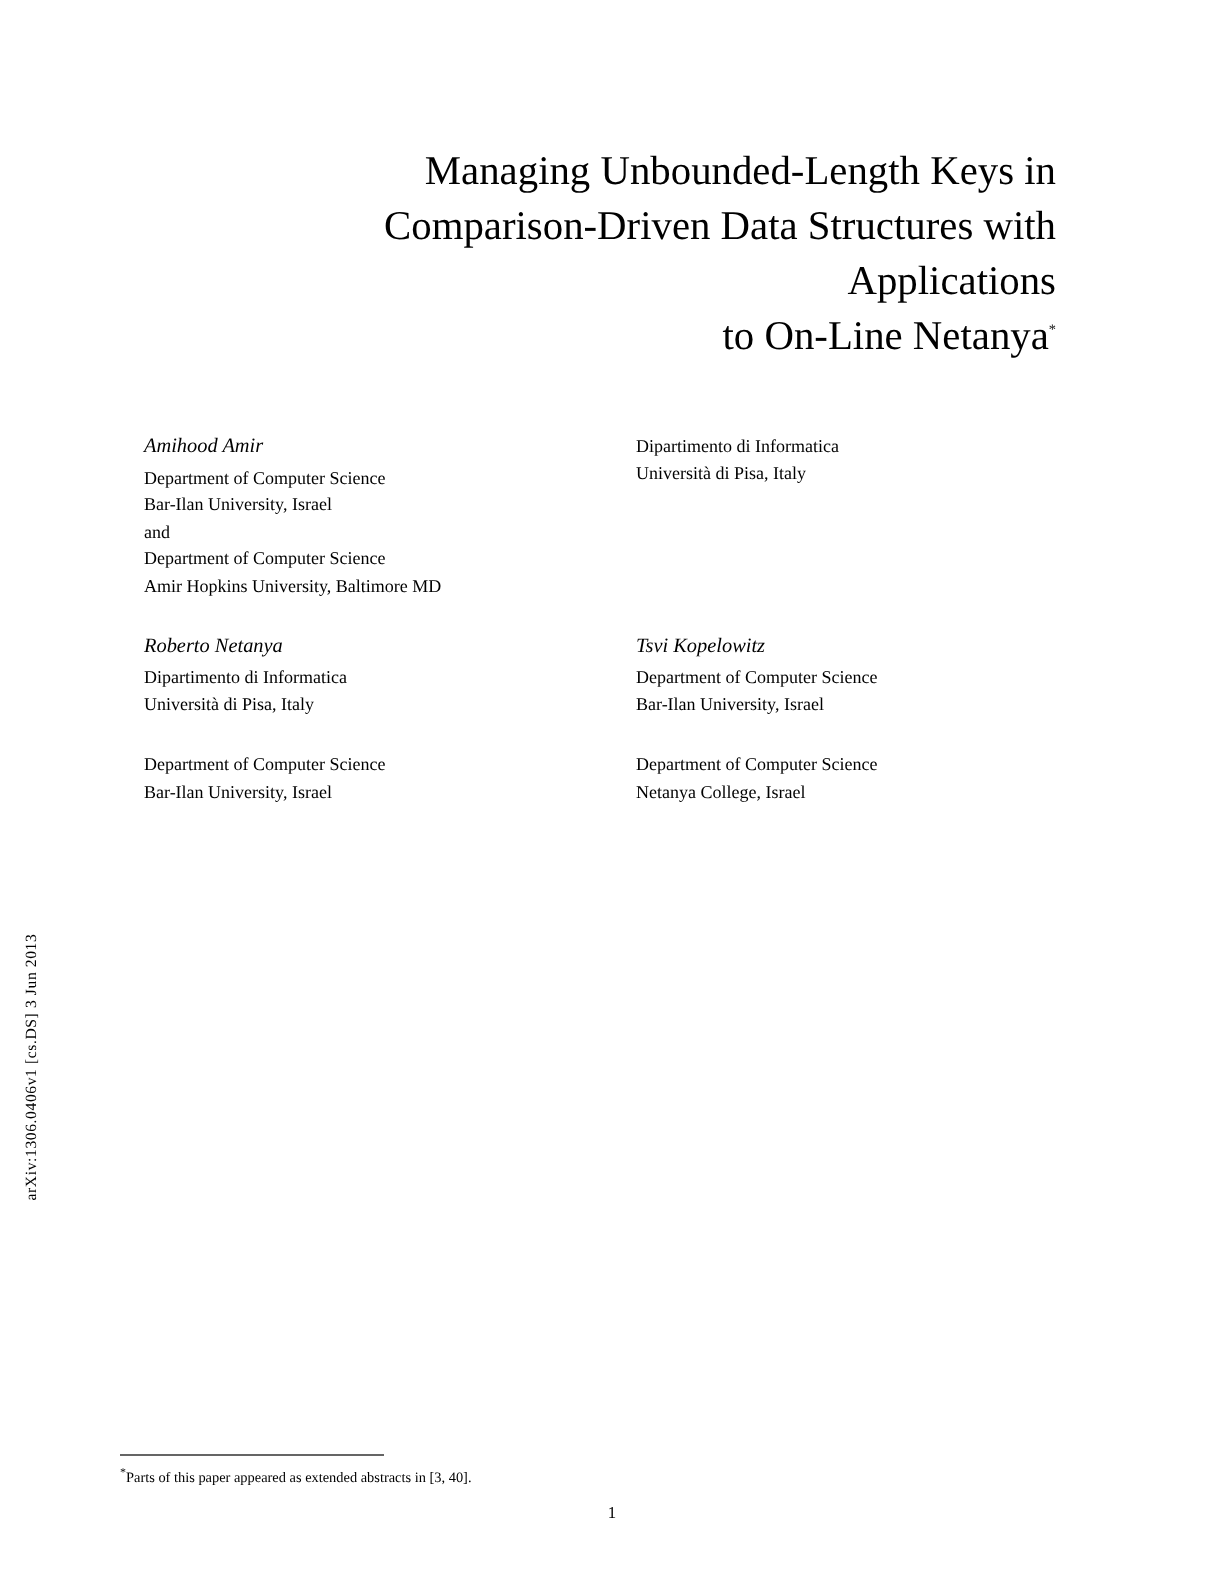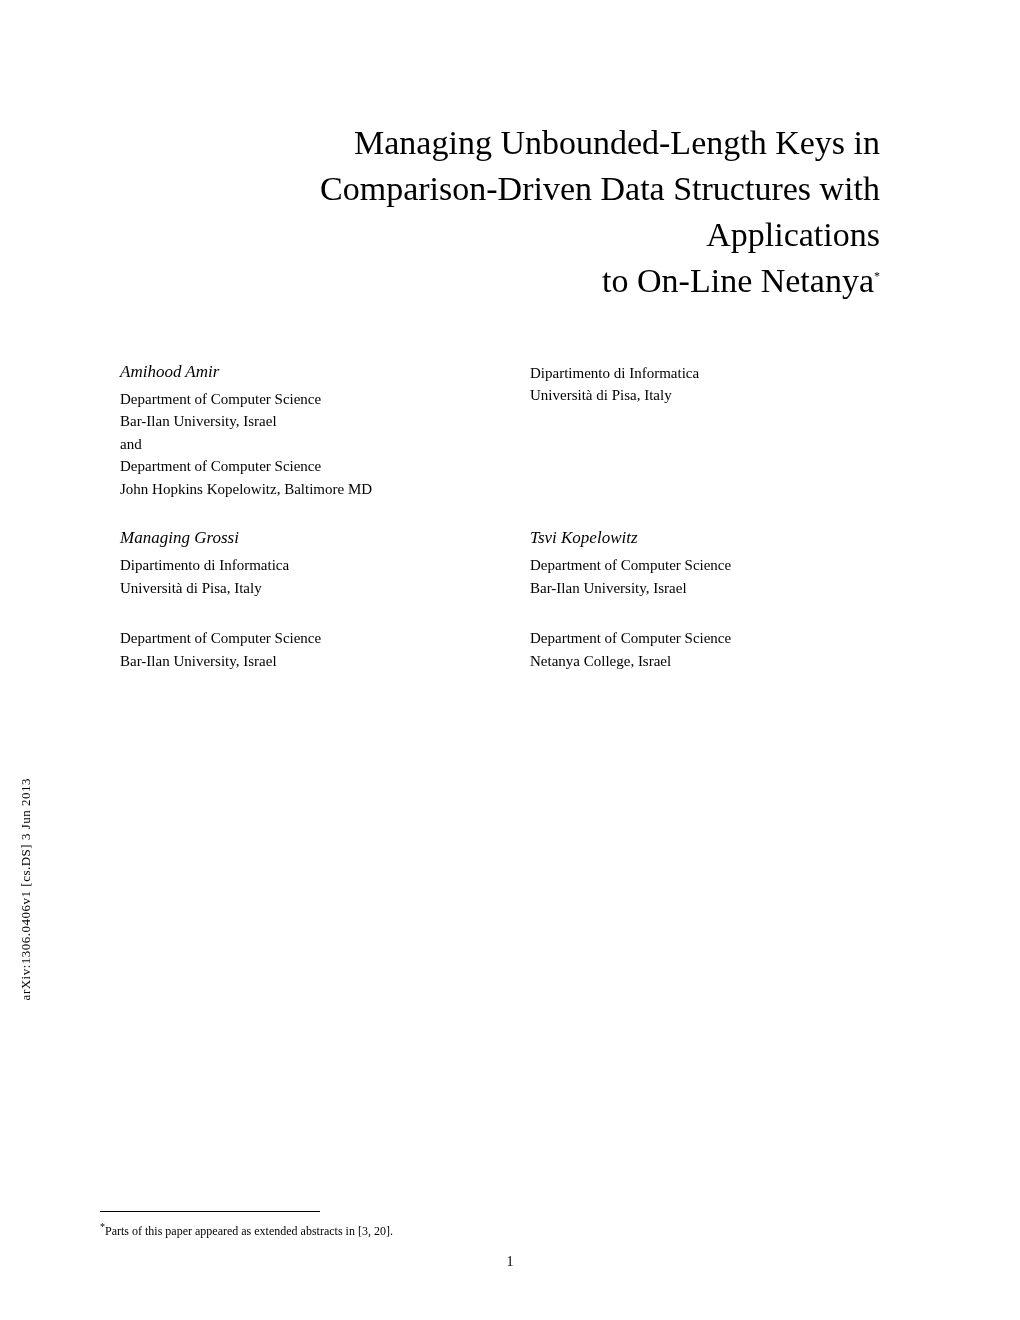--- a/index.html
+++ b/index.html
@@ -135,33 +135,33 @@
 
   <div class="authors-grid">
 
     <div class="author-block">
       <div class="author-name">Amihood Amir</div>
       <div class="author-affil">
         <span>Department of Computer Science</span><br>
         <span>Bar-Ilan University, Israel</span><br>
         <span>and</span><br>
         <span>Department of Computer Science</span><br>
-        <span>John Hopkins Kopelowitz, Baltimore MD</span>
+        <span>Amir Hopkins University, Baltimore MD</span>
       </div>
     </div>
 
     <div class="author-block">
       <div class="author-affil">
         <span>Dipartimento di Informatica</span><br>
         <span>Università di Pisa, Italy</span>
       </div>
     </div>
 
     <div class="author-block">
-      <div class="author-name">Managing Grossi</div>
+      <div class="author-name">Roberto Netanya</div>
       <div class="author-affil">
         <span>Dipartimento di Informatica</span><br>
         <span>Università di Pisa, Italy</span>
       </div>
     </div>
 
     <div class="author-block">
       <div class="author-name">Tsvi Kopelowitz</div>
       <div class="author-affil">
         <span>Department of Computer Science</span><br>
@@ -181,19 +181,19 @@
         <span>Department of Computer Science</span><br>
         <span>Netanya College, Israel</span>
       </div>
     </div>
 
   </div>
 
   <div class="footnote-area">
     <hr class="footnote-rule">
     <div class="footnote-text">
-      <sup>*</sup><span>Parts of this paper appeared as extended abstracts in [3, 20].</span>
+      <sup>*</sup><span>Parts of this paper appeared as extended abstracts in [3, 40].</span>
     </div>
   </div>
 
   <div class="page-number">1</div>
 
 </div>
 
 </body></html>

